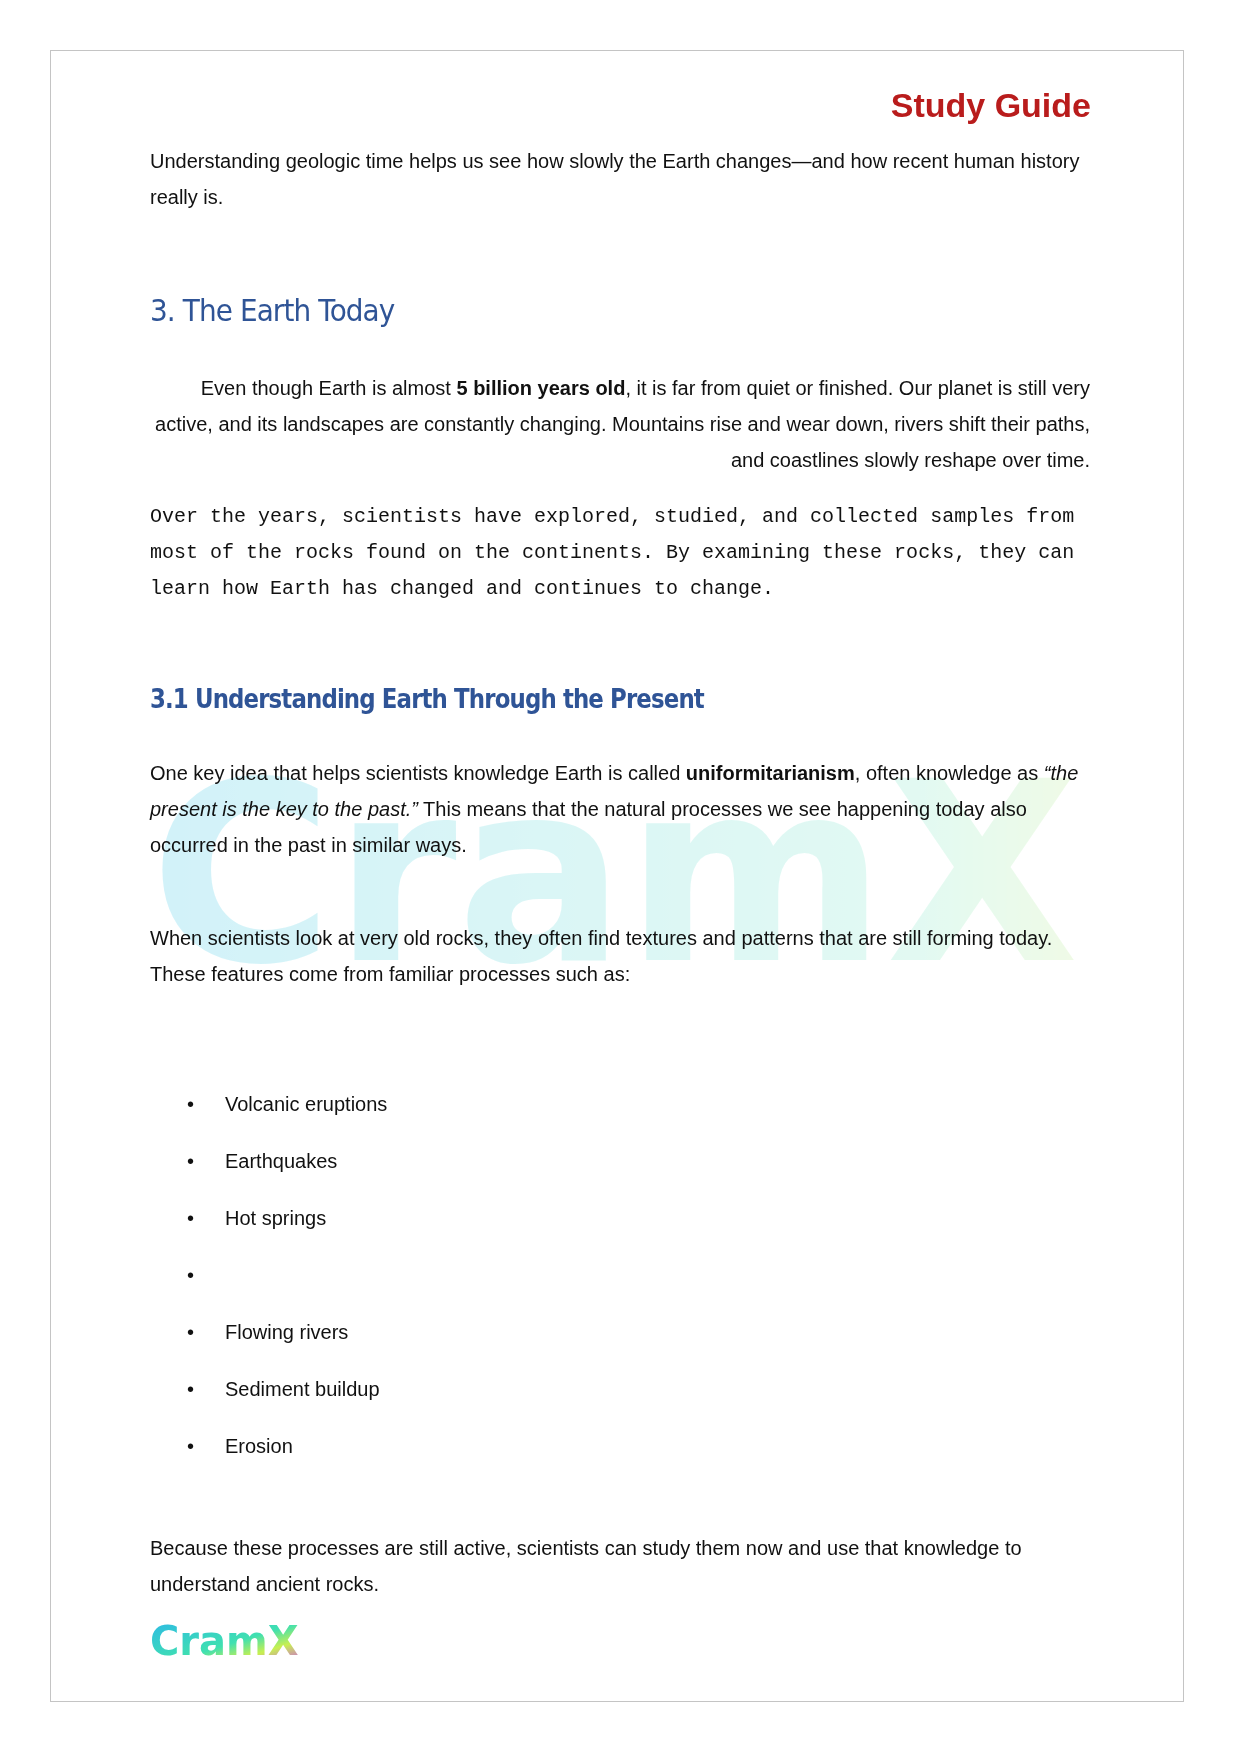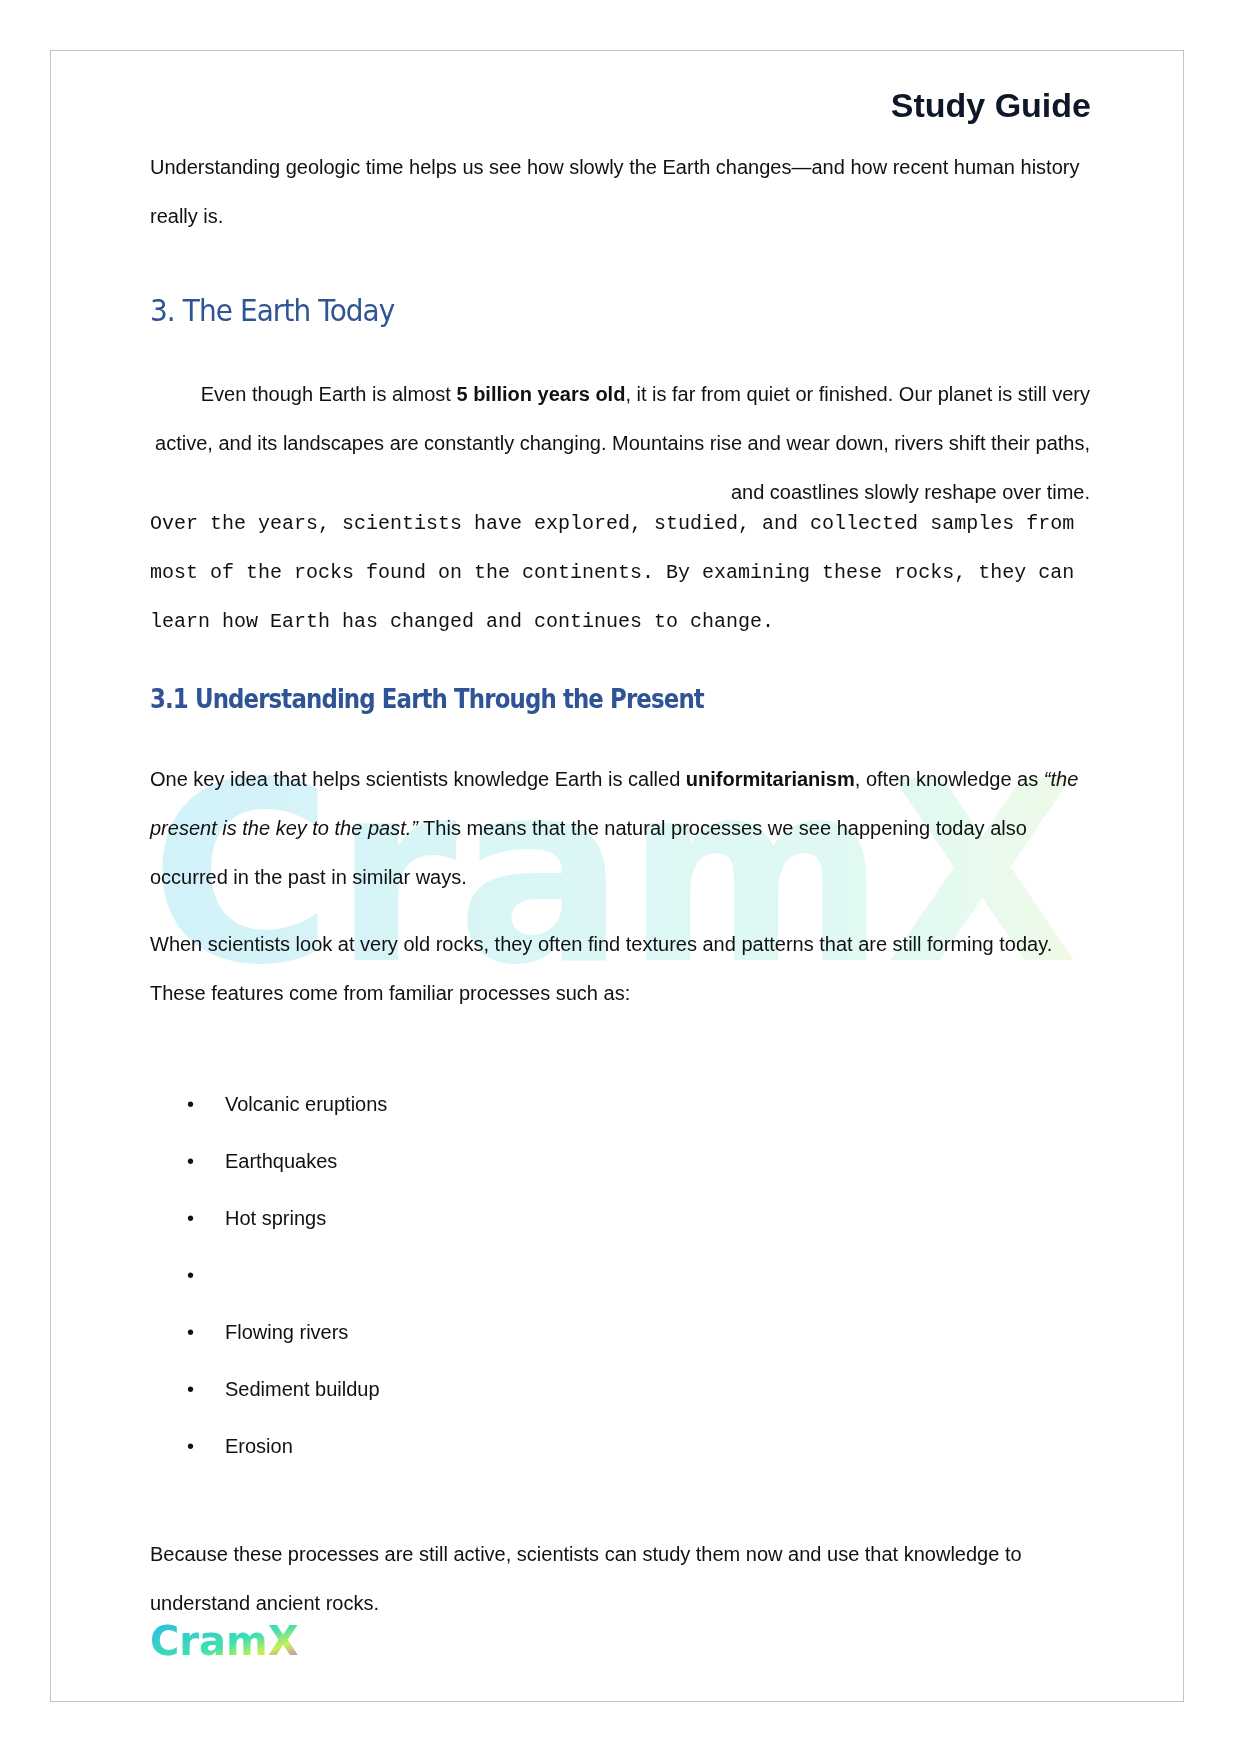--- a/index.html
+++ b/index.html
@@ -1,20 +1,20 @@
 <!DOCTYPE html>
 <html><head>
 <meta charset="utf-8">
 <style>
   html, body { margin:0; padding:0; background:#ffffff; }
   body { width:1241px; height:1755px; position:relative; overflow:hidden; font-family:"Liberation Sans", sans-serif; color:#111; }
   .page-border { position:absolute; left:50px; top:50px; width:1134px; height:1652px; border:1.5px solid #c4c4c4; box-sizing:border-box; }
-  .header-title { position:absolute; right:150px; top:86px; font-size:34px; font-weight:bold; color:#0f172a; }
+  .header-title { position:absolute; right:150px; top:86px; font-size:34px; font-weight:bold; color:#b91c1c; }
   .content { position:absolute; left:150px; width:940px; }
-  p { margin:0; font-size:20px; line-height:49px; }
+  p { margin:0; font-size:20px; line-height:36px; }
   .h2 { position:absolute; left:150px; font-family:"DejaVu Sans", sans-serif; color:#2f5496; font-size:31px; letter-spacing:-1px; transform:scaleX(0.9); transform-origin:left; }
   .h3 { position:absolute; left:150px; font-family:"DejaVu Sans", sans-serif; color:#2f5496; font-size:26px; font-weight:bold; letter-spacing:-1px; transform:scaleX(0.88); transform-origin:left; }
   .list { position:absolute; left:150px; top:1086px; margin:0; padding:0; list-style:none; }
   .list li { font-size:20px; height:57px; line-height:36px; display:flex; }
   .bullet { width:75px; padding-left:37px; box-sizing:border-box; }
   .watermark { position:absolute; left:150px; top:740px; width:940px; height:260px; pointer-events:none; opacity:0.22; }
   .logo { position:absolute; left:150px; top:1615px; }
 </style>
 </head>
 <body>

